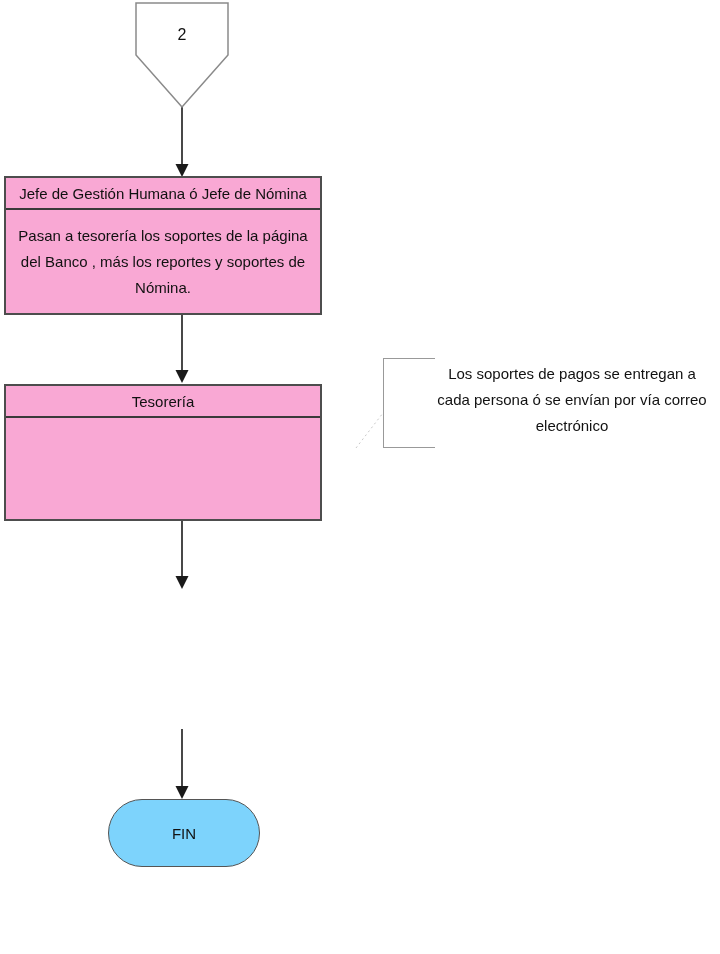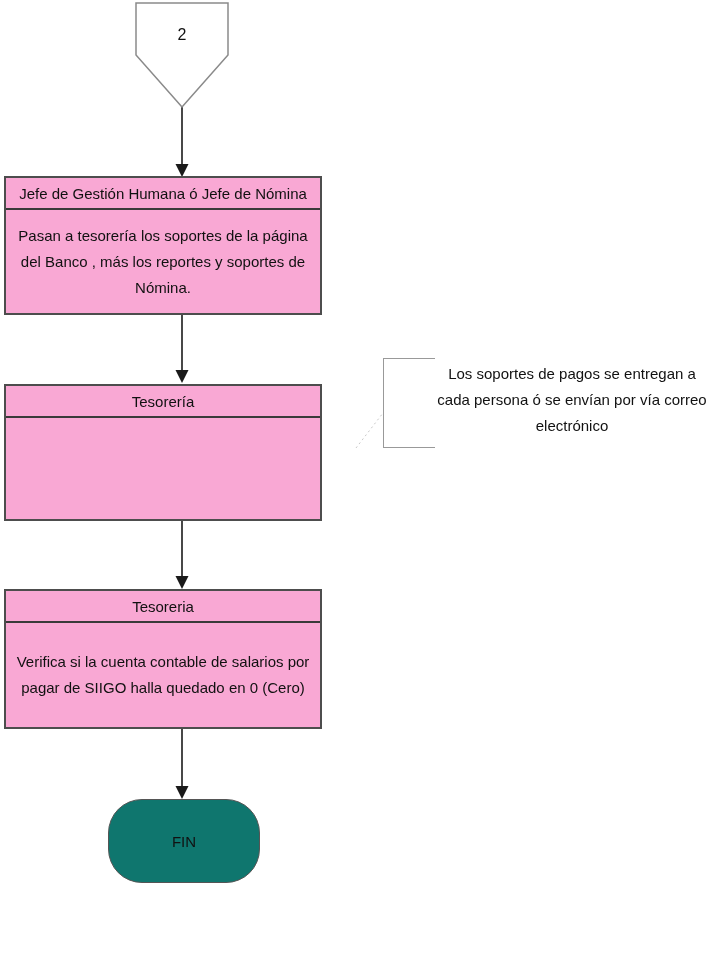--- a/index.html
+++ b/index.html
@@ -88,25 +88,25 @@
     font-size: 15px;
     line-height: 26px;
     text-align: center;
     margin-left: 40px;
   }
 
   
   .terminator {
     position: absolute;
     left: 108px; top: 799px;
-    width: 152px; height: 84px;
+    width: 152px; height: 68px;
     box-sizing: border-box;
     border: 1.5px solid #555555;
     border-radius: 34px;
-    background: #0f766e;
+    background: #7dd3fc;
     display: flex;
     align-items: center;
     justify-content: center;
     font-size: 15px;
   }
 </style>
 </head>
 <body>
 
 <div class="canvas">
@@ -143,22 +143,18 @@
     <div class="proc-body">Pasan a tesorería los soportes de la página del Banco , más los reportes y soportes de Nómina.</div>
   </div>
 
   <div class="proc proc-2">
     <div class="proc-header">Tesorería</div>
   </div>
 
   <div class="bracket"></div>
   <div class="annotation">Los soportes de pagos se entregan a cada persona ó se envían por vía correo electrónico</div>
 
-  <div class="proc proc-3">
-    <div class="proc-header">Tesoreria</div>
-    <div class="proc-body">Verifica si la cuenta contable de salarios por pagar de SIIGO halla quedado en 0 (Cero)</div>
-  </div>
 
   <div class="terminator">
     <span>FIN</span>
   </div>
 
 </div>
 
 </body></html>

